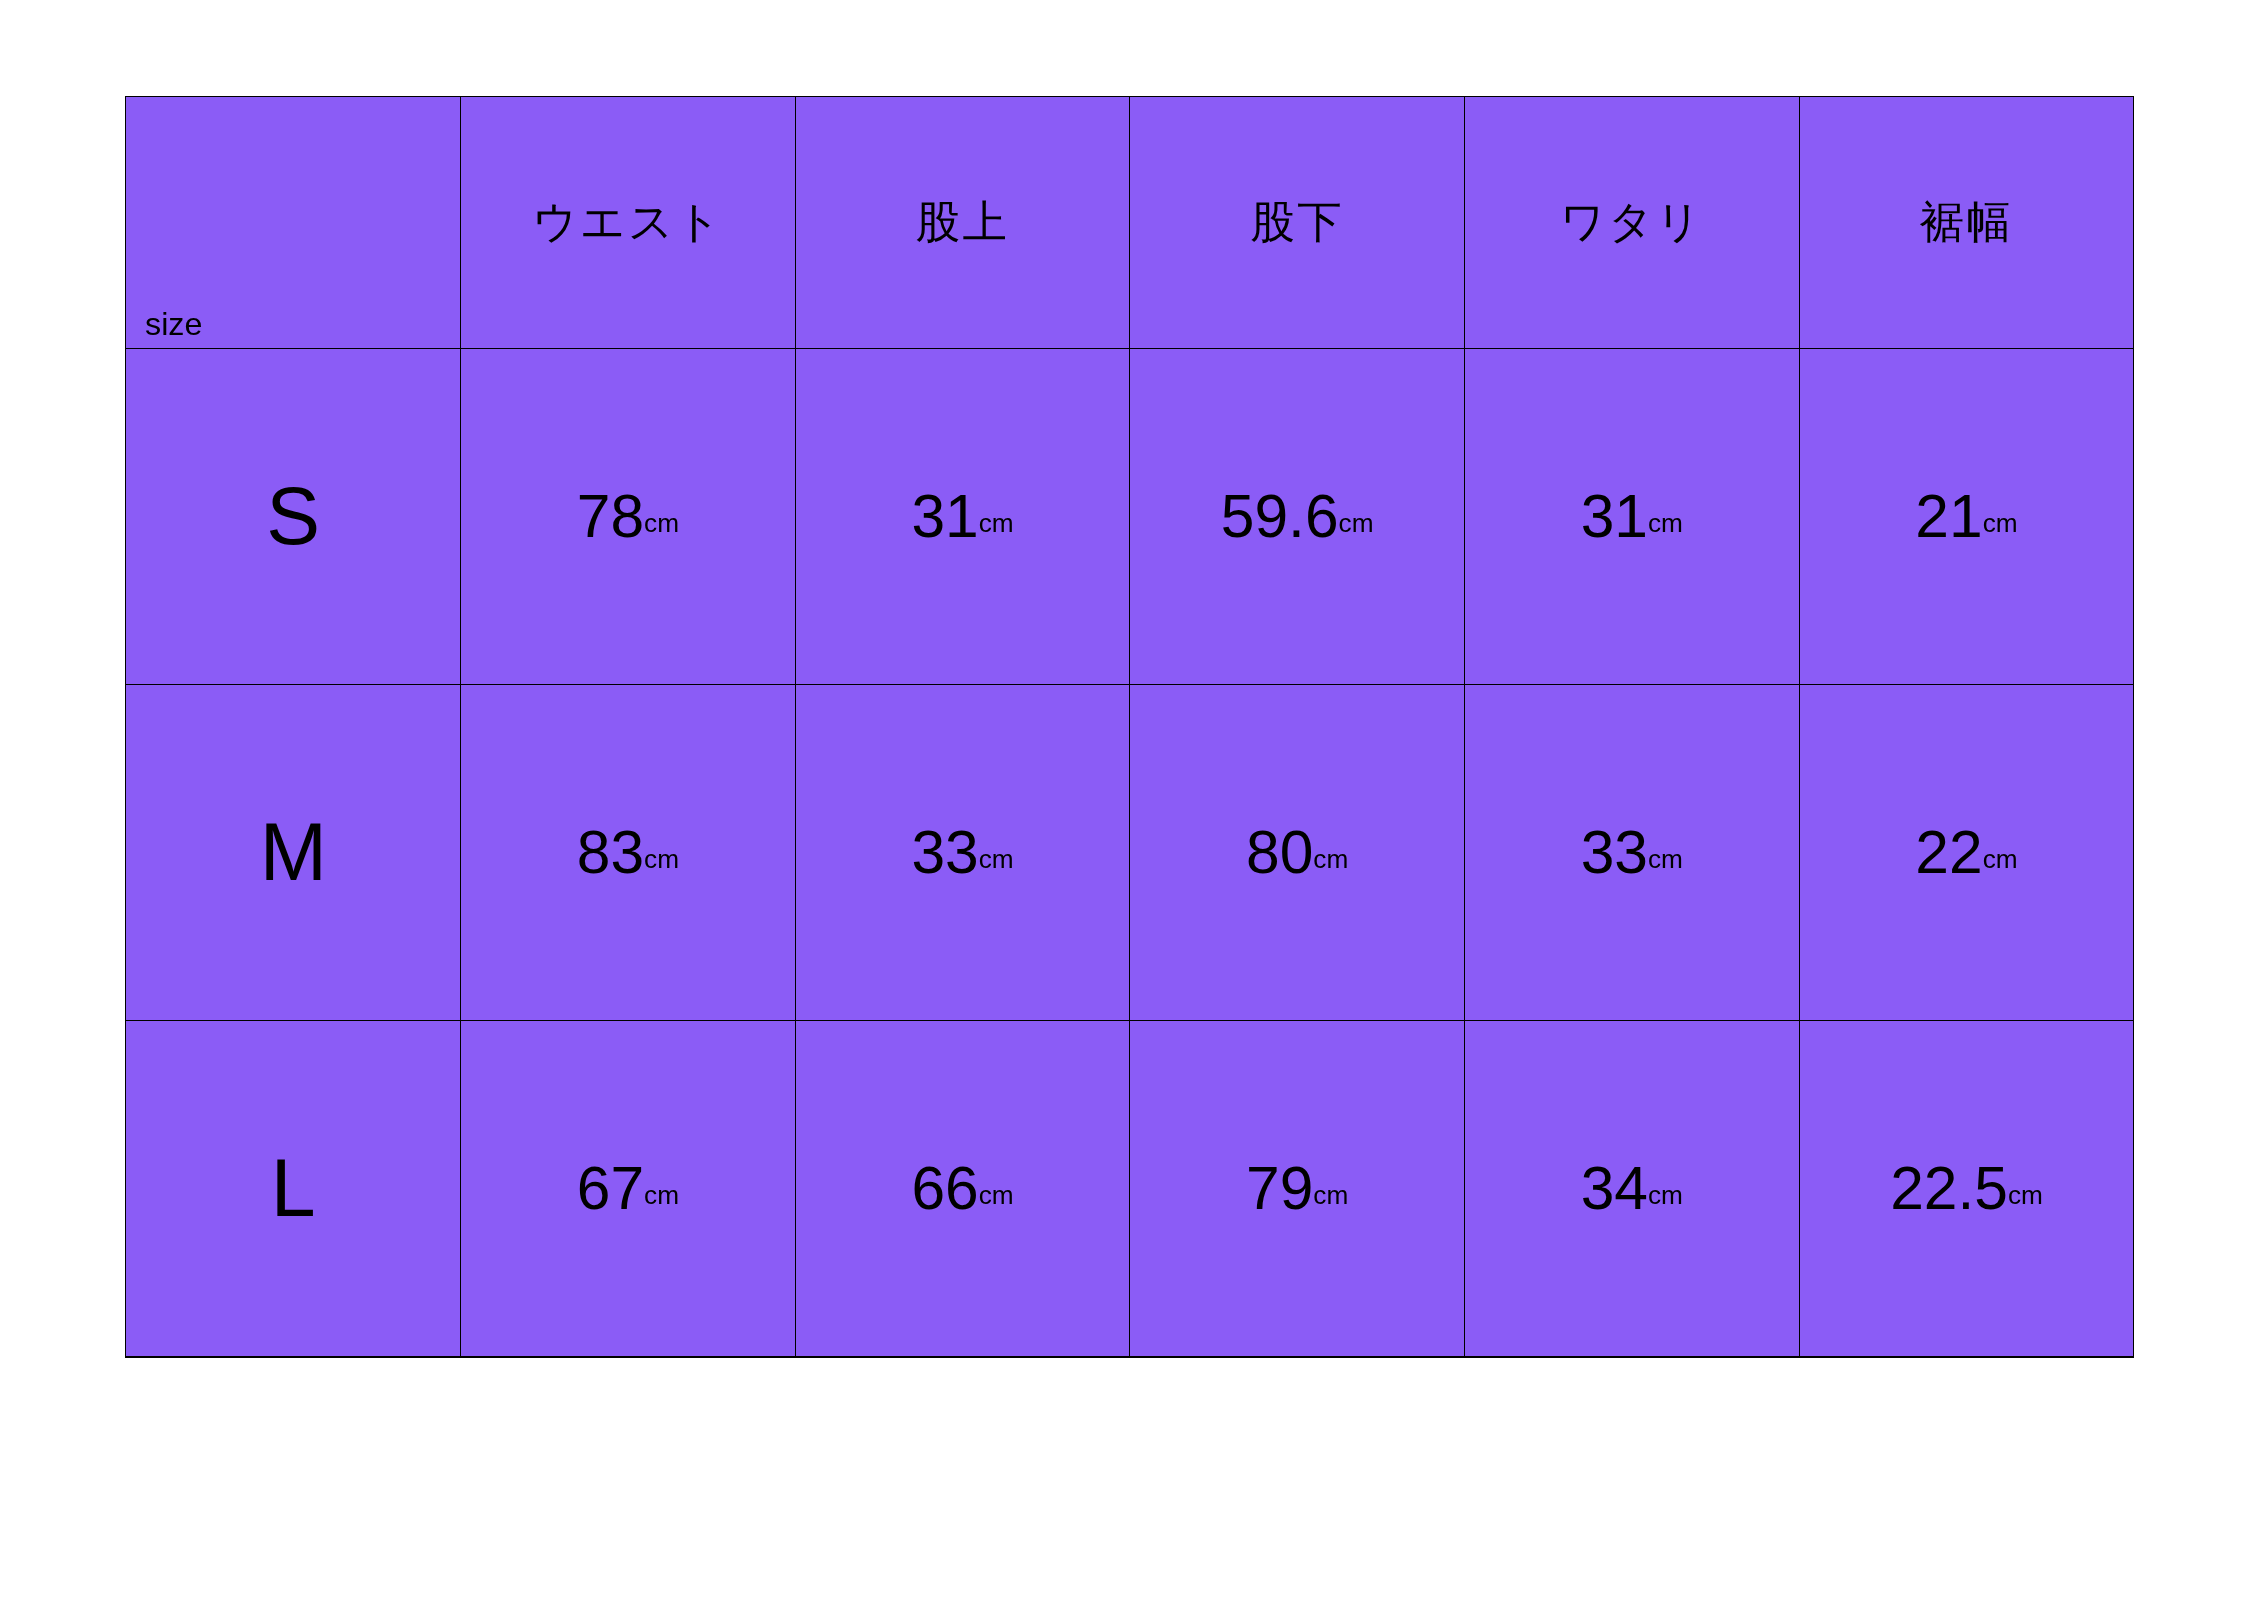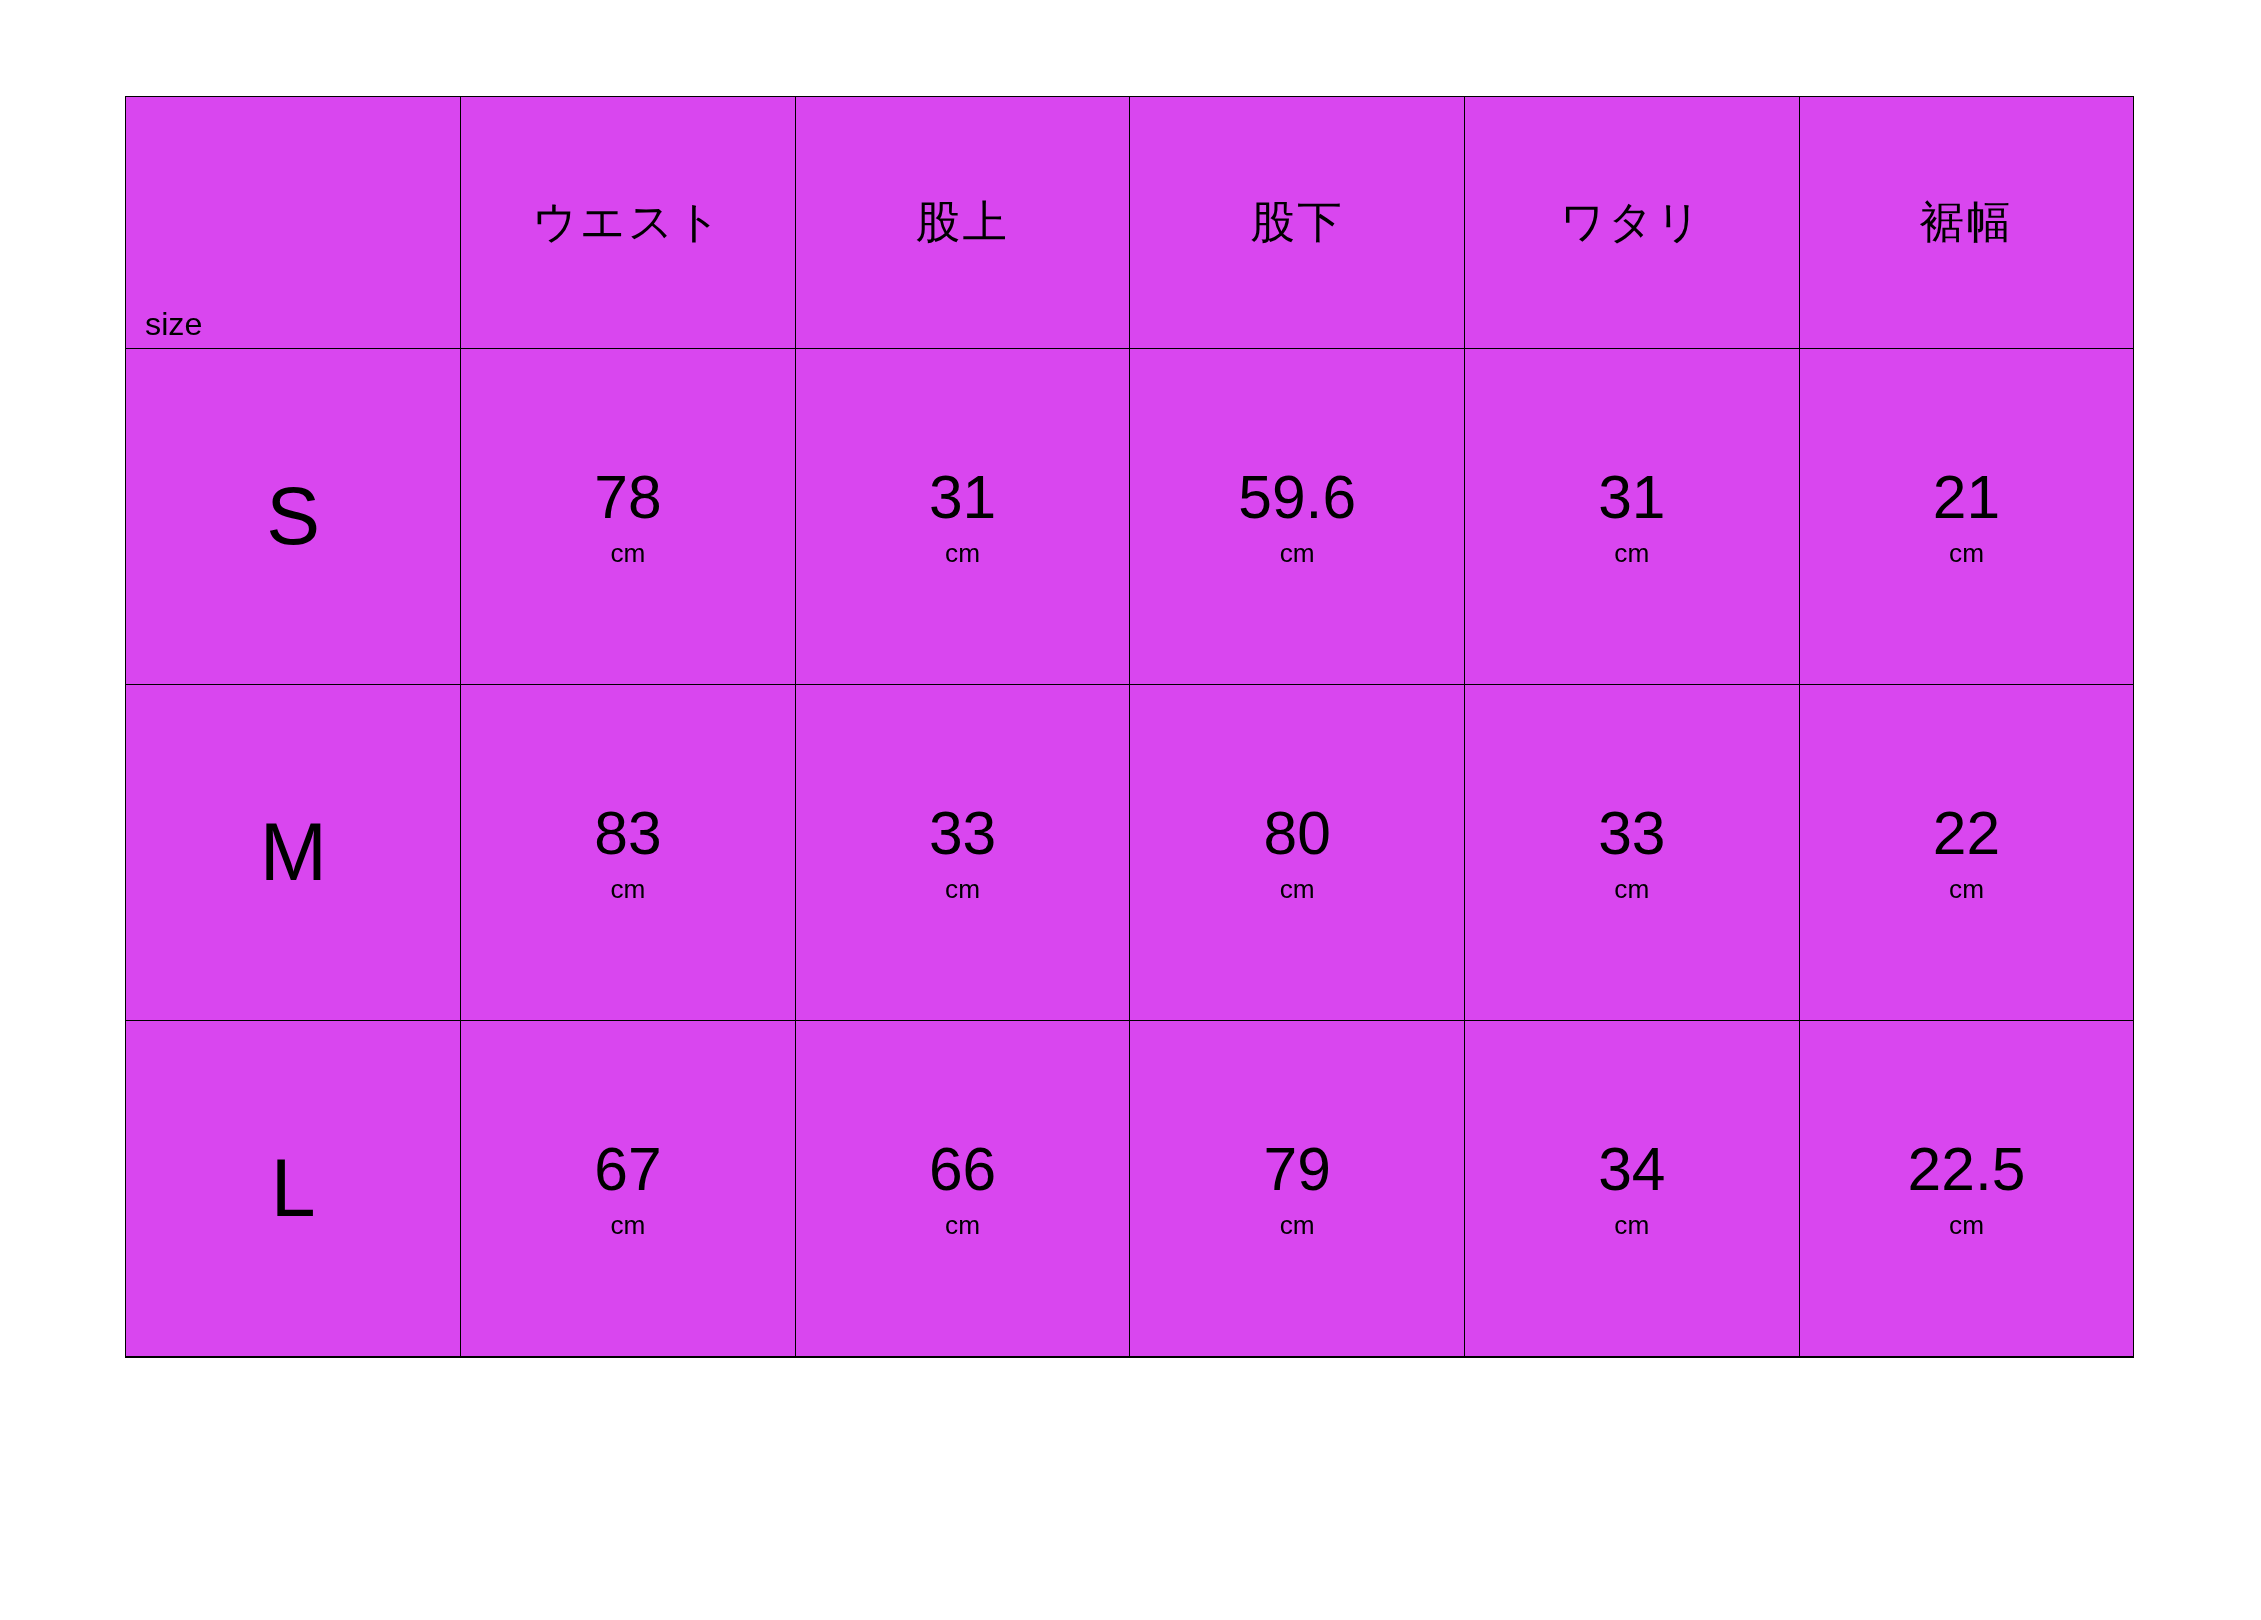--- a/index.html
+++ b/index.html
@@ -25,21 +25,21 @@
     table-layout: fixed;
     border: calc(3 * var(--u)) solid #000;
     border-bottom-width: calc(6 * var(--u));
   }
   td {
     border: calc(3 * var(--u)) solid #000;
     border-top-width: calc(4 * var(--u));
     padding: 0;
     vertical-align: middle;
     text-align: center;
-    background: #d946ef;
+    background: #8b5cf6;
   }
   tr.header-row { height: calc(625 * var(--u)); }
   tr.data-row   { height: calc(833 * var(--u)); }
 
   .corner-cell { position: relative; }
   .corner-label {
     position: absolute;
     left:   calc(46 * var(--u));
     bottom: calc(20 * var(--u));
     font-size: calc(80 * var(--u));
@@ -51,21 +51,21 @@
     line-height: 1;
     letter-spacing: calc(6 * var(--u));
   }
   .size-letter {
     font-size: calc(200 * var(--u));
     line-height: 1;
     font-weight: 400;
   }
   .measure {
     display: flex;
-    flex-direction: column;
+    flex-direction: row;
     align-items: center;
     justify-content: center;
   }
   .num {
     font-size: calc(150 * var(--u));
     line-height: 1;
   }
   .unit {
     font-size: calc(65 * var(--u));
     line-height: 1;

